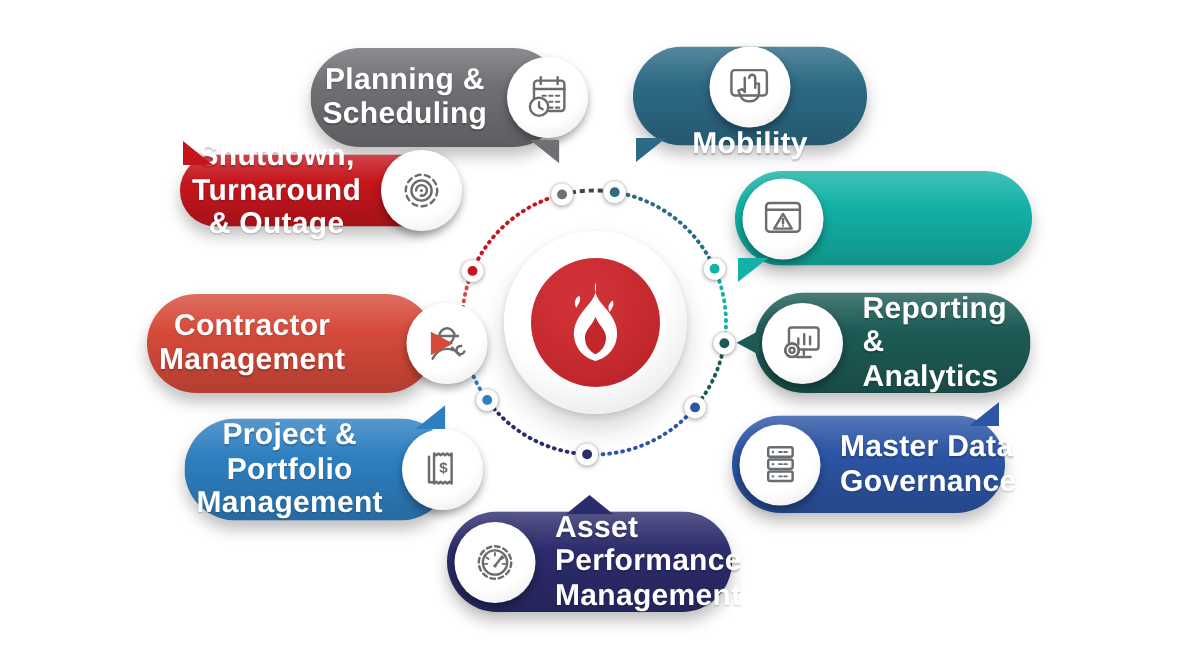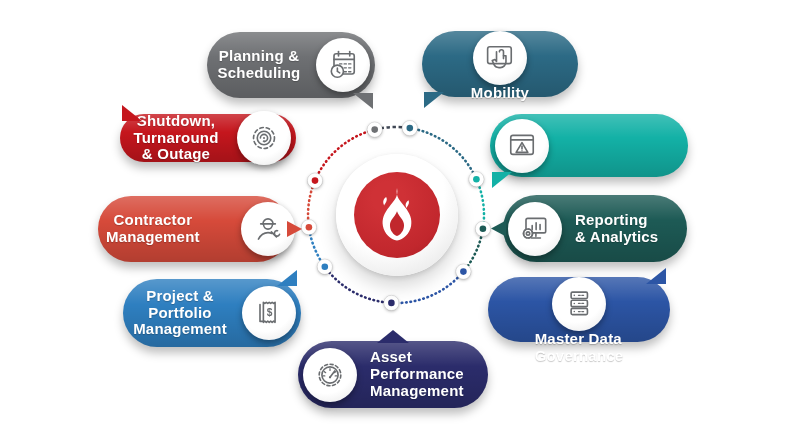--- a/index.html
+++ b/index.html
@@ -12,44 +12,44 @@
        box-shadow:0 10px 18px rgba(0,0,0,.16),0 2px 5px rgba(0,0,0,.12);z-index:2;
        display:flex;align-items:center;justify-content:center;}
   .hub-red{width:86px;height:86px;border-radius:50%;
        background:radial-gradient(circle at 40% 30%,#cf3136 20%,#c1272d 70%,#a81e24 100%);
        display:flex;align-items:center;justify-content:center;}
   
   .pill{position:absolute;z-index:3;display:flex;align-items:center;border-radius:999px;
         background-color:var(--c);
         background-image:linear-gradient(180deg,rgba(255,255,255,.20),rgba(255,255,255,0) 38%,rgba(0,0,0,.17));
         box-shadow:0 6px 10px rgba(0,0,0,.25);}
-  .pill-label{flex:1;color:#fff;font-weight:bold;font-size:15px;line-height:1.13;
+  .pill-label{flex:1;color:#fff;font-weight:bold;font-size:20px;line-height:1.13;
         white-space:pre-line;letter-spacing:.2px;text-shadow:0 1px 1px rgba(0,0,0,.22);padding:0 8px;}
   .icon-circle{flex:none;width:54px;height:54px;margin:0 5px;border-radius:50%;
         background:radial-gradient(circle at 42% 32%,#ffffff 58%,#ededed 86%,#fafafa 100%);
         box-shadow:0 3px 6px rgba(0,0,0,.35);display:flex;align-items:center;justify-content:center;}
   .icon-circle svg{width:36px;height:36px;stroke:#6a6d70;fill:none;stroke-width:1.45;
         stroke-linecap:round;stroke-linejoin:round;}
   .tail{position:absolute;width:20px;height:16px;background:var(--c);}
   .tail-br{right:2px;bottom:-11px;clip-path:polygon(0 0,100% 0,100% 100%);}
   .tail-bl{left:2px;bottom:-11px;clip-path:polygon(0 0,100% 0,0 100%);}
   .tail-tl{left:2px;top:-9px;clip-path:polygon(0 100%,100% 100%,0 0);}
   .tail-tr{right:4px;top:-9px;clip-path:polygon(0 100%,100% 100%,100% 0);}
   .tail-r{right:-12px;top:calc(50% - 8px);width:15px;clip-path:polygon(0 0,100% 50%,0 100%);}
   .tail-l{left:-12px;top:calc(50% - 8px);width:15px;clip-path:polygon(100% 0,0 50%,100% 100%);}
   .tail-t{left:calc(50% - 16px);top:-11px;width:32px;height:13px;clip-path:polygon(0 100%,50% 0,100% 100%);}
   
   .m-planning  {left:207px;top:32px;width:168px;height:66px;}
   .m-mobility  {left:422px;top:31px;width:156px;height:66px;flex-direction:column;}
-  .m-shutdown  {left:120px;top:114px;width:176px;height:48px;align-items:center;}
+  .m-shutdown  {left:120px;top:103px;width:176px;height:48px;align-items:center;}
   .m-ehs       {left:490px;top:114px;width:198px;height:63px;}
   .m-contractor{left:98px;top:196px;width:192px;height:66px;gap:28px;}
   .m-reporting {left:503px;top:195px;width:184px;height:67px;}
   .m-ppm       {left:123px;top:279px;width:178px;height:68px;}
-  .m-mdg       {left:488px;top:277px;width:182px;height:65px;flex-direction:column;}
+  .m-mdg       {left:488px;top:277px;width:182px;height:65px;}
   .m-apm       {left:298px;top:341px;width:190px;height:67px;}
   .al-center .pill-label{text-align:center;}
   .al-right  .pill-label{text-align:center;}
   .al-left   .pill-label{text-align:left;}
 </style>
 </head>
 <body>
 
 <div class="stage">
   <svg id="ring" width="800" height="436" viewBox="0 0 800 436">

